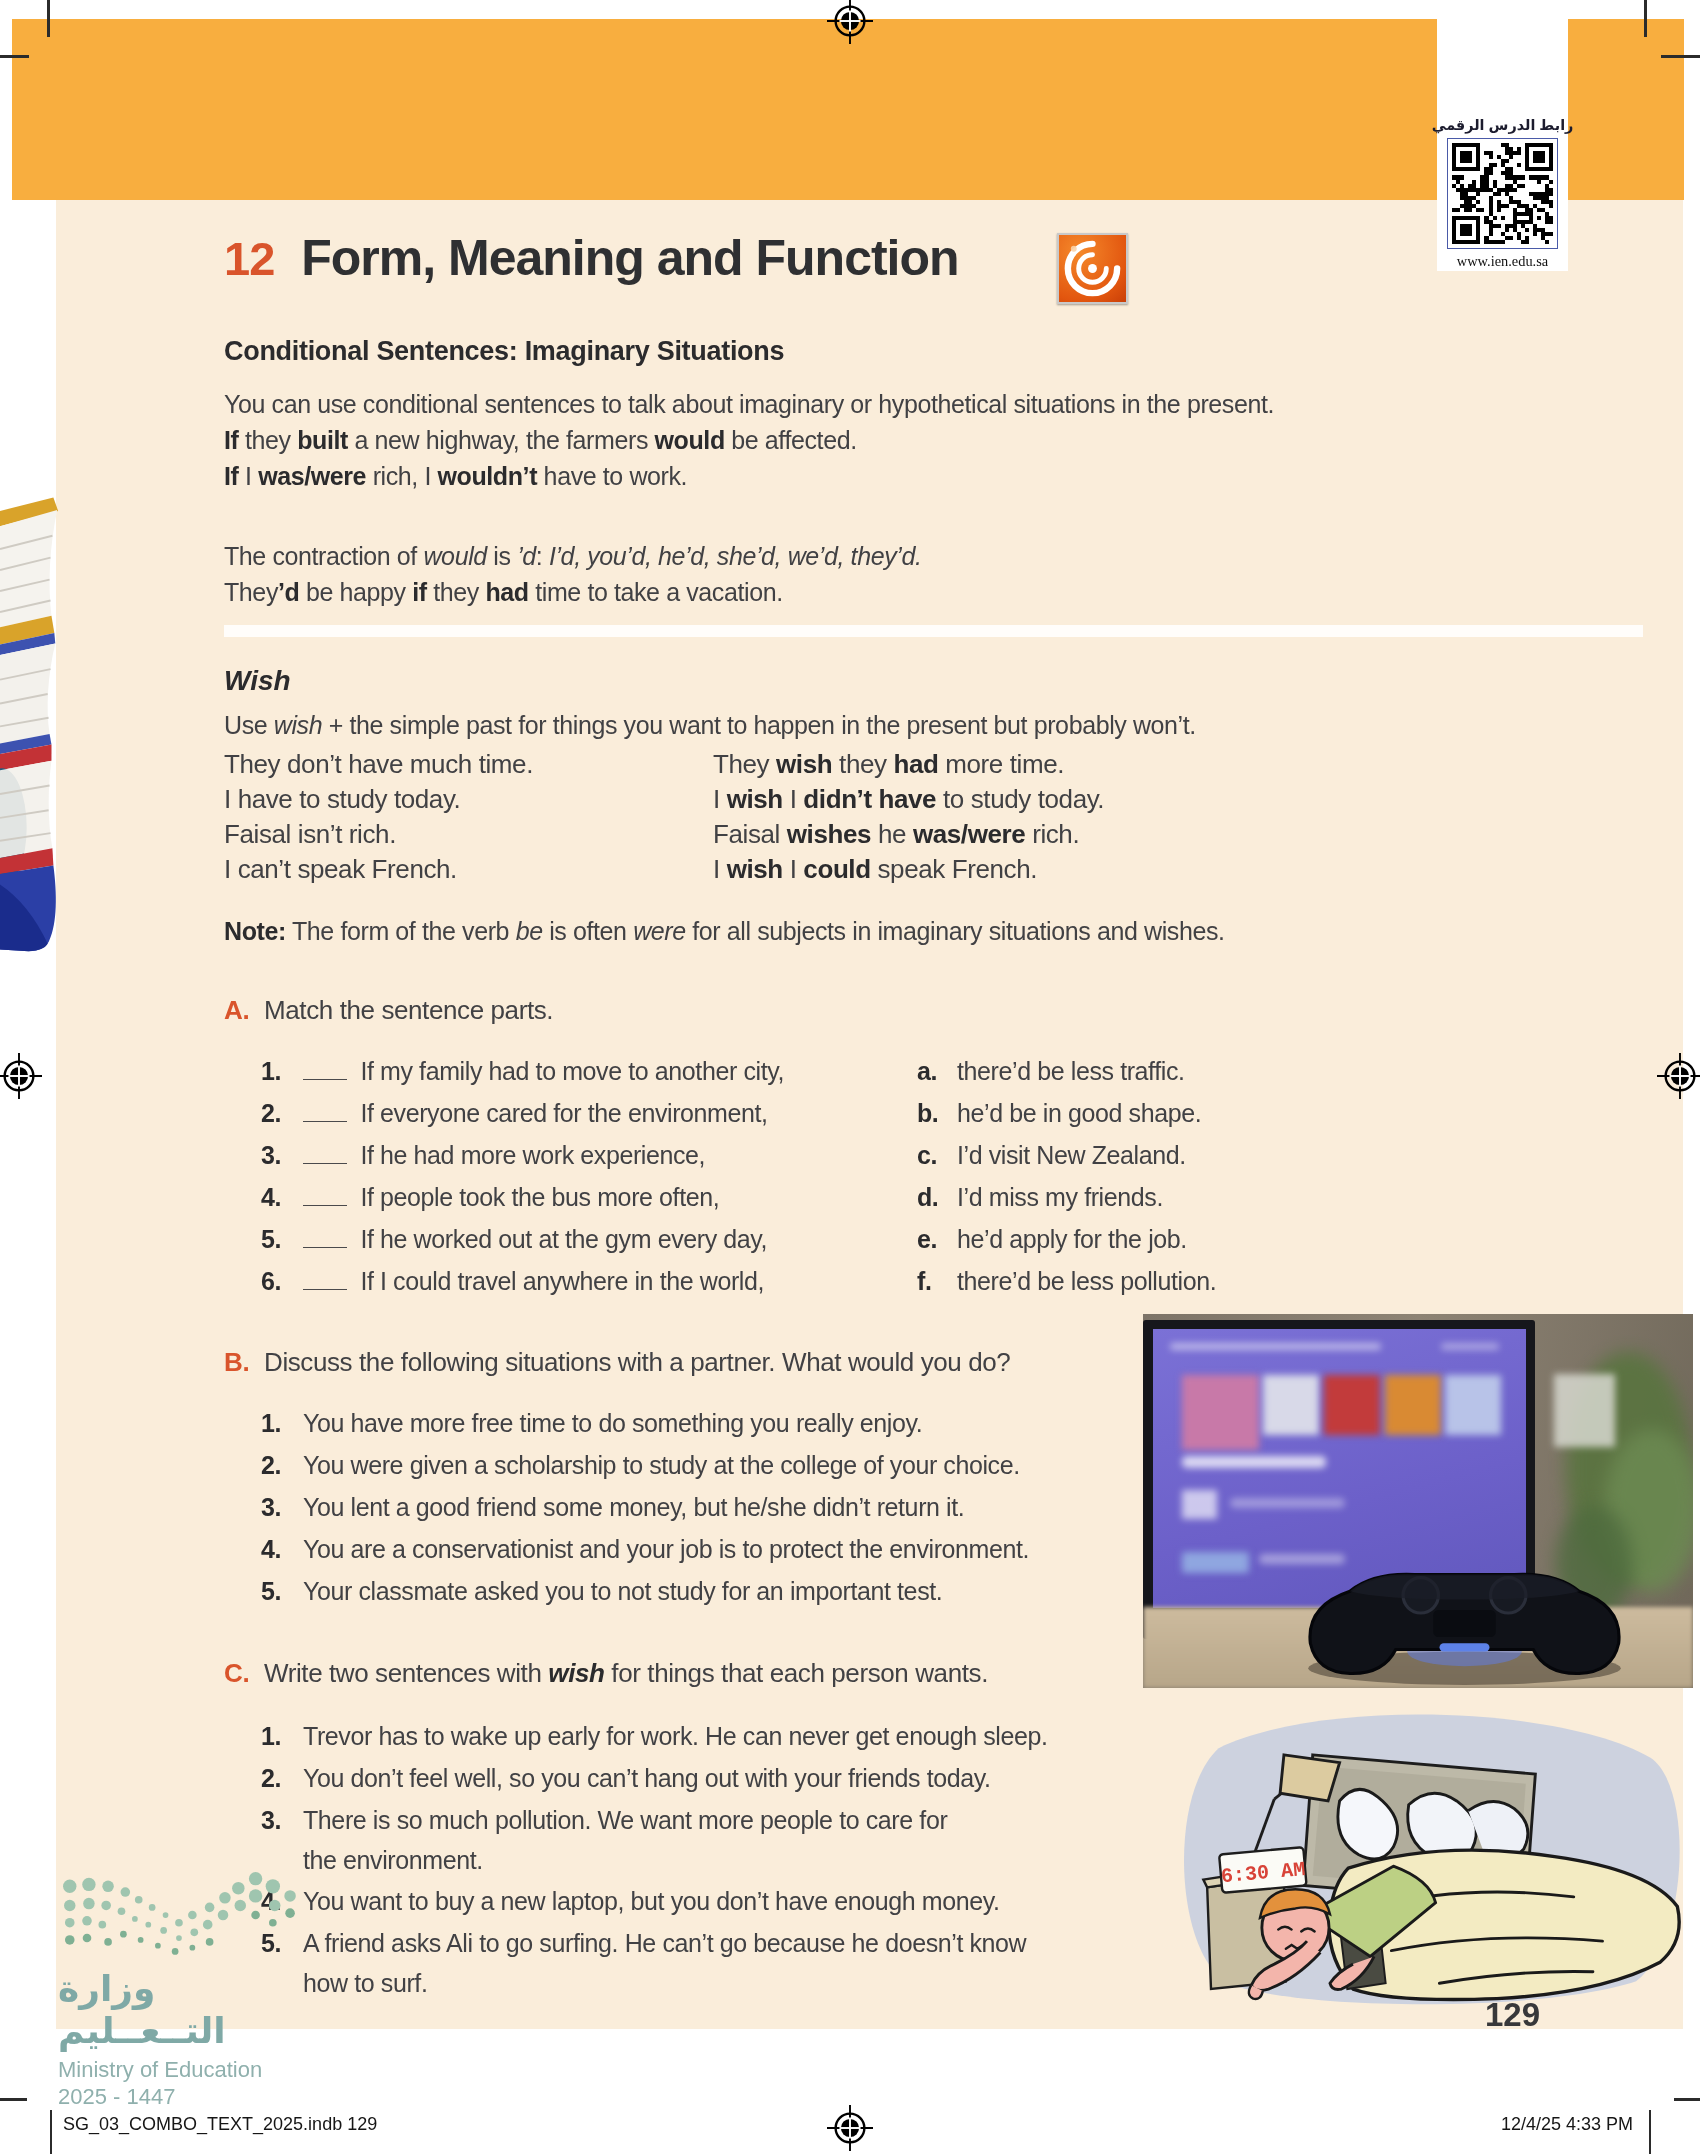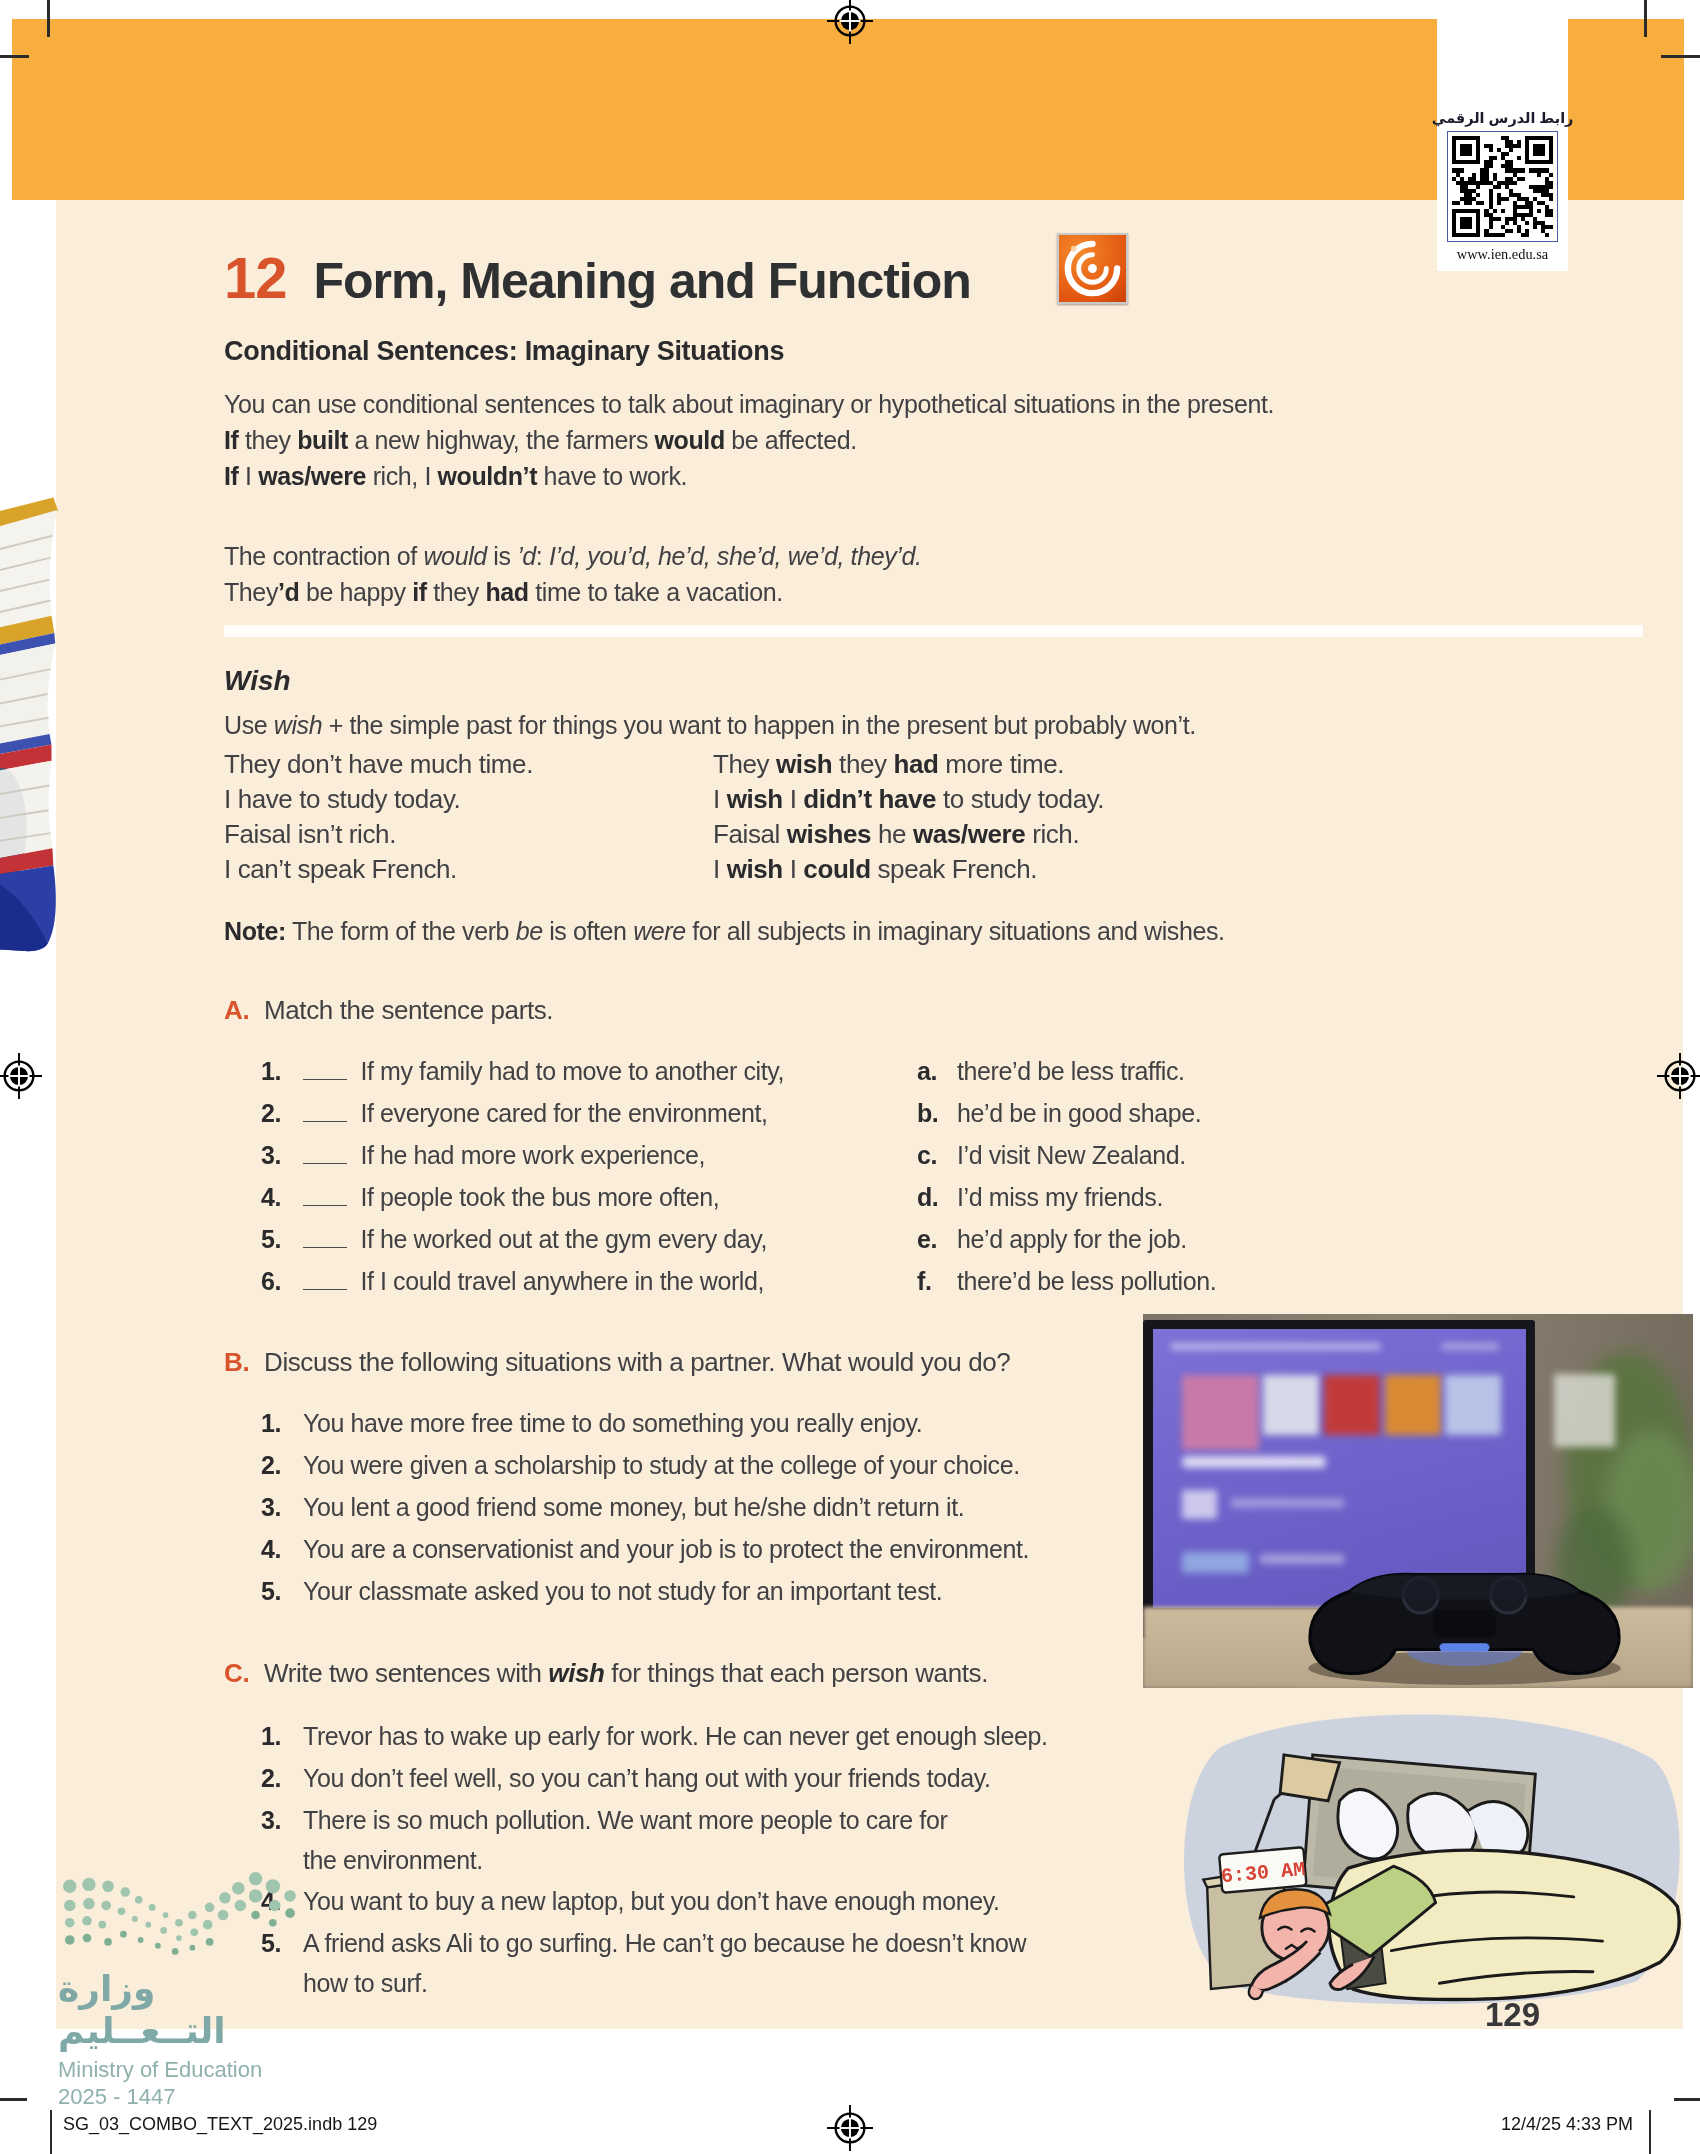--- a/index.html
+++ b/index.html
@@ -10,28 +10,28 @@
     color:#414144;
   }
   
   .reg-mark{position:absolute;width:46px;height:46px;}
   .trim{position:absolute;background:#2b2b2b;}
   
   .orange-band{position:absolute;left:11.5px;top:19px;width:1672px;height:181px;background:#F8AE3F;}
   .cream-panel{position:absolute;left:56px;top:200px;width:1627px;height:1829px;background:#FAEDDA;}
   
   .qr-card{position:absolute;left:1437px;top:19px;width:131px;height:252px;background:#fff;
-    display:flex;flex-direction:column;align-items:center;justify-content:flex-end;padding-bottom:8px;box-sizing:border-box;}
+    display:flex;flex-direction:column;align-items:center;justify-content:flex-end;padding-bottom:1px;box-sizing:border-box;}
   .qr-label{font-size:14.4px;font-weight:700;color:#1c1c2e;direction:rtl;margin-bottom:4.8px;white-space:nowrap;}
   .qr-box{width:111px;height:111px;border:1.9px solid #4A5AA8;background:#fff;box-sizing:border-box;padding:3.8px;}
   .qr-box svg{width:100%;height:100%;display:block;}
   .qr-url{font-family:"Liberation Serif","DejaVu Serif",serif;font-size:14.4px;color:#111;margin-top:3.8px;}
   
   .title-row{position:absolute;left:224px;top:229px;display:flex;align-items:baseline;gap:27px;}
-  .lesson-num{font-size:58px;font-weight:700;color:#D9542B;letter-spacing:-1px;margin-top:15px;}
+  .lesson-num{font-size:47px;font-weight:700;color:#D9542B;letter-spacing:-1px;}
   .lesson-title{font-size:50px;font-weight:700;color:#2F3032;letter-spacing:-1px;margin:0;}
   .spiral-icon{position:absolute;left:1057px;top:233px;width:71px;height:71px;border:2.9px solid #C9C9C9;
     background:radial-gradient(circle at 30% 25%,#F5892B,#E2560F 70%,#C93F08);box-sizing:border-box;
     box-shadow:0 1px 1.9px rgba(0,0,0,.35);}
   .spiral-icon svg{width:100%;height:100%;display:block;}
   
   .sec{position:absolute;left:224px;width:1431px;}
   .subheading{font-size:27px;font-weight:700;color:#2B2B2D;letter-spacing:-0.3px;}
   .line{line-height:36px;font-size:25px;letter-spacing:-0.4px;white-space:nowrap;}
   .seg-b{font-weight:700;color:#2b2b2d;}

